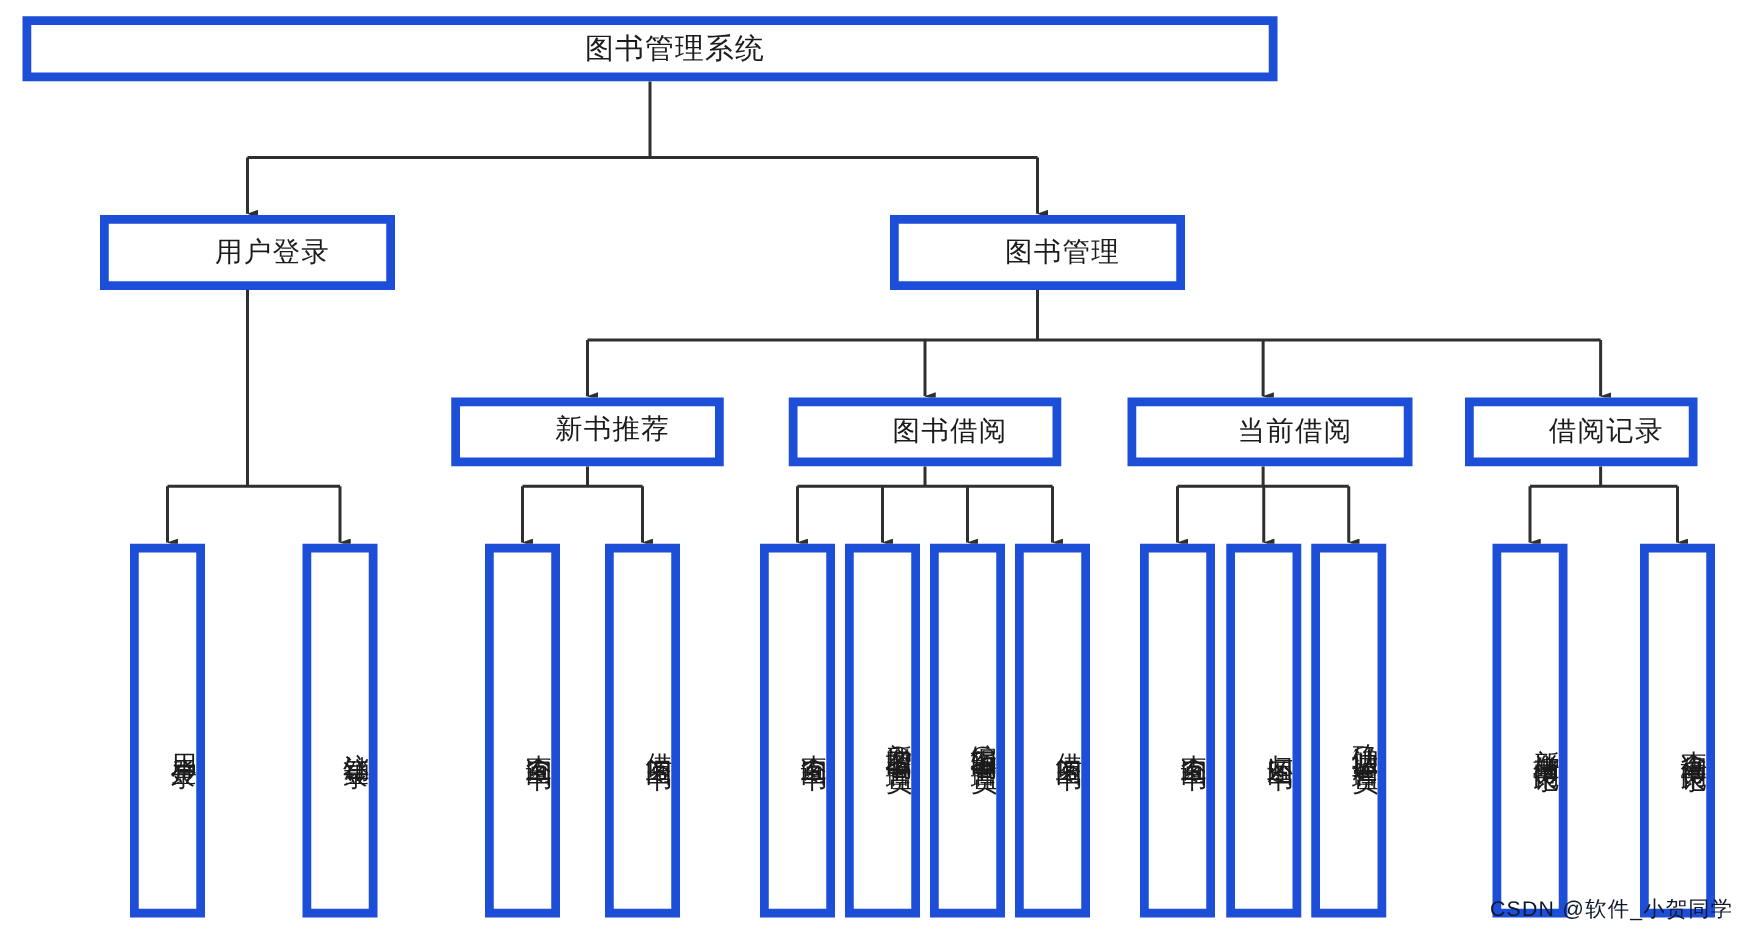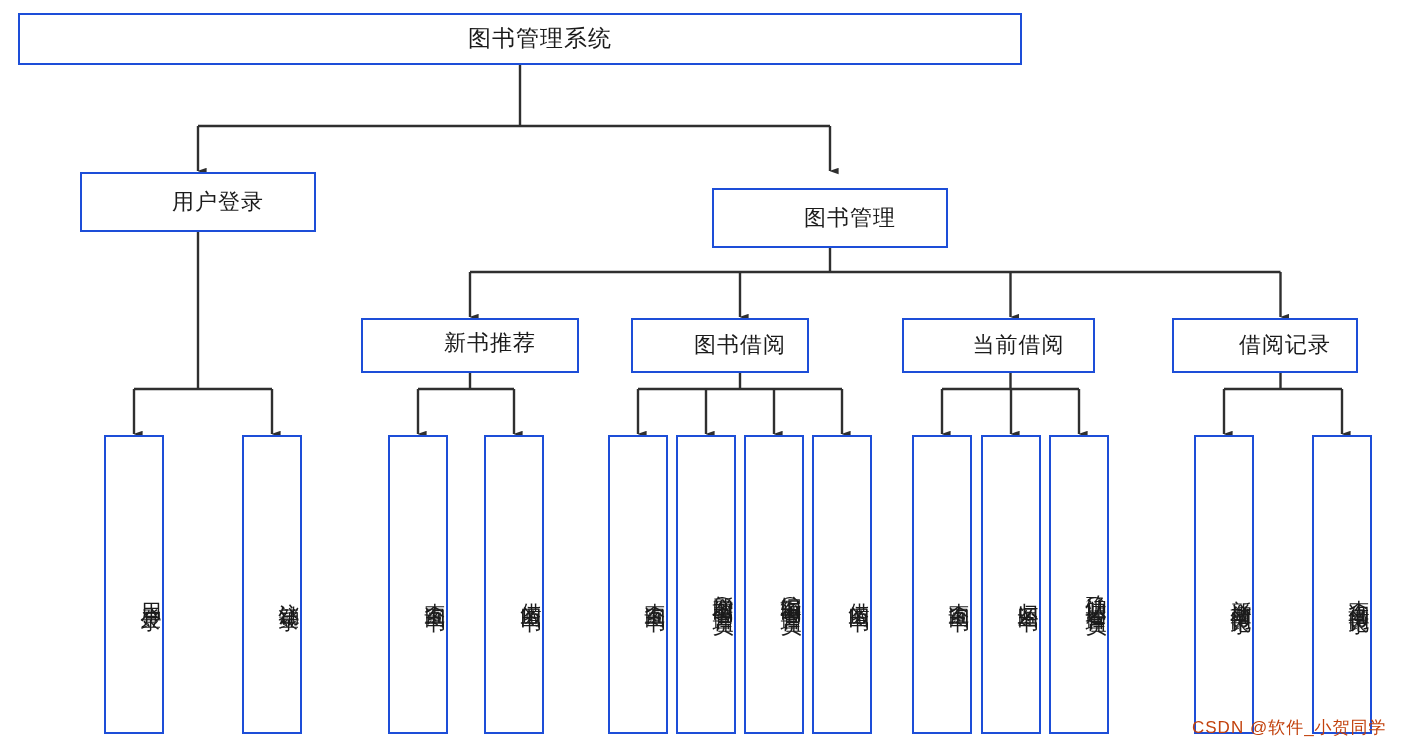--- a/index.html
+++ b/index.html
@@ -18,21 +18,21 @@
     overflow: hidden;
   }
   #diagram-svg {
     position: absolute;
     left: 0;
     top: 0;
   }
   .node-box {
     position: absolute;
     box-sizing: border-box;
-    border: 2px solid #1d4ed8;
+    border: 7px solid #1d4ed8;
     background: #ffffff;
     display: flex;
     align-items: center;
     justify-content: center;
     color: #1b1b1b;
     padding-left: 40px;
   }
   .node-box.horiz {
     font-size: 22px;
     letter-spacing: 1px;
@@ -110,30 +110,30 @@
         <line x1="1342" y1="389" x2="1342" y2="434" stroke="#2f2f2f" stroke-width="2.4" marker-end="url(#arrowhead)"></line>
       </g>
   </svg>
   <div id="node-layer">
       <div class="node-box horiz root" style="left: 18px; top: 13px; width: 1004px; height: 52px;">
         <span class="node-label">图书管理系统</span>
       </div>
       <div class="node-box horiz" style="left: 80px; top: 172px; width: 236px; height: 60px;">
         <span class="node-label">用户登录</span>
       </div>
-      <div class="node-box horiz" style="left: 712px; top: 188px; width: 236px; height: 60px;">
+      <div class="node-box horiz" style="left: 712px; top: 172px; width: 236px; height: 60px;">
         <span class="node-label">图书管理</span>
       </div>
       <div class="node-box horiz" style="left: 361px; top: 318px; width: 218px; height: 55px; font-family: Liberation Mono, monospace;">
         <span class="node-label">新书推荐</span>
       </div>
-      <div class="node-box horiz" style="left: 631px; top: 318px; width: 178px; height: 55px;">
+      <div class="node-box horiz" style="left: 631px; top: 318px; width: 218px; height: 55px;">
         <span class="node-label">图书借阅</span>
       </div>
-      <div class="node-box horiz" style="left: 902px; top: 318px; width: 193px; height: 55px;">
+      <div class="node-box horiz" style="left: 902px; top: 318px; width: 228px; height: 55px;">
         <span class="node-label">当前借阅</span>
       </div>
       <div class="node-box horiz" style="left: 1172px; top: 318px; width: 186px; height: 55px;">
         <span class="node-label">借阅记录</span>
       </div>
       <div class="node-box vert" style="left: 104px; top: 435px; width: 60px; height: 299px;">
         <span class="node-label">用户登录</span>
       </div>
       <div class="node-box vert" style="left: 242px; top: 435px; width: 60px; height: 299px;">
         <span class="node-label">注销登录</span>
@@ -165,14 +165,14 @@
       <div class="node-box vert" style="left: 1049px; top: 435px; width: 60px; height: 299px;">
         <span class="node-label">确认归还（管理员）</span>
       </div>
       <div class="node-box vert" style="left: 1194px; top: 435px; width: 60px; height: 299px;">
         <span class="node-label">新增借阅记录</span>
       </div>
       <div class="node-box vert" style="left: 1312px; top: 435px; width: 60px; height: 299px;">
         <span class="node-label">查询借阅记录</span>
       </div>
     </div>
-  <div class="watermark" style="left: 1192px; top: 716px; color: #c2410c;">CSDN @软件_小贺同学</div>
+  <div class="watermark" style="left: 1192px; top: 716px; color: #0f172a;">CSDN @软件_小贺同学</div>
 </div>
 
 </body></html>

